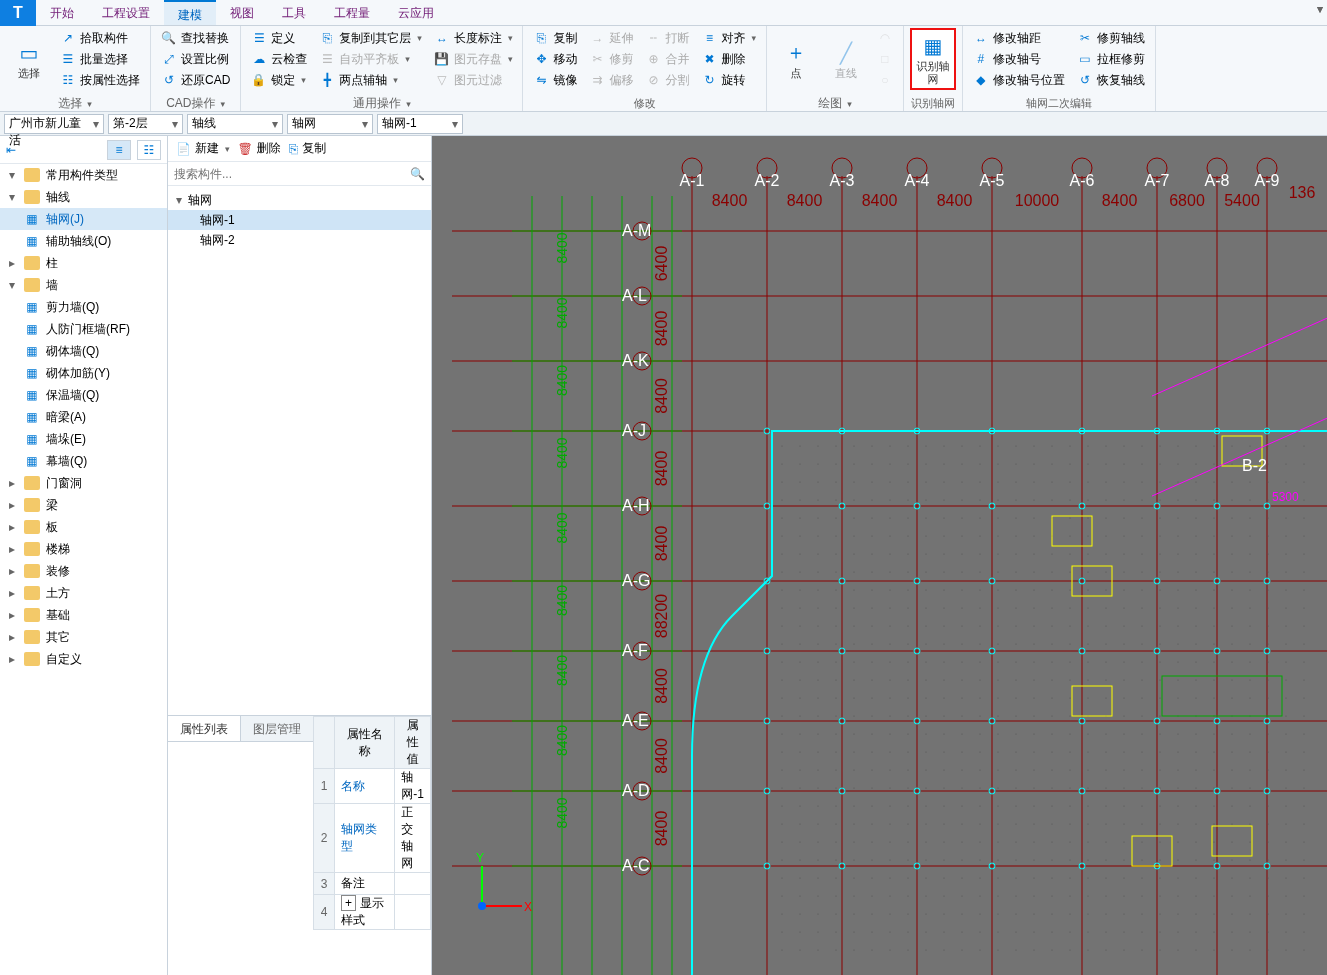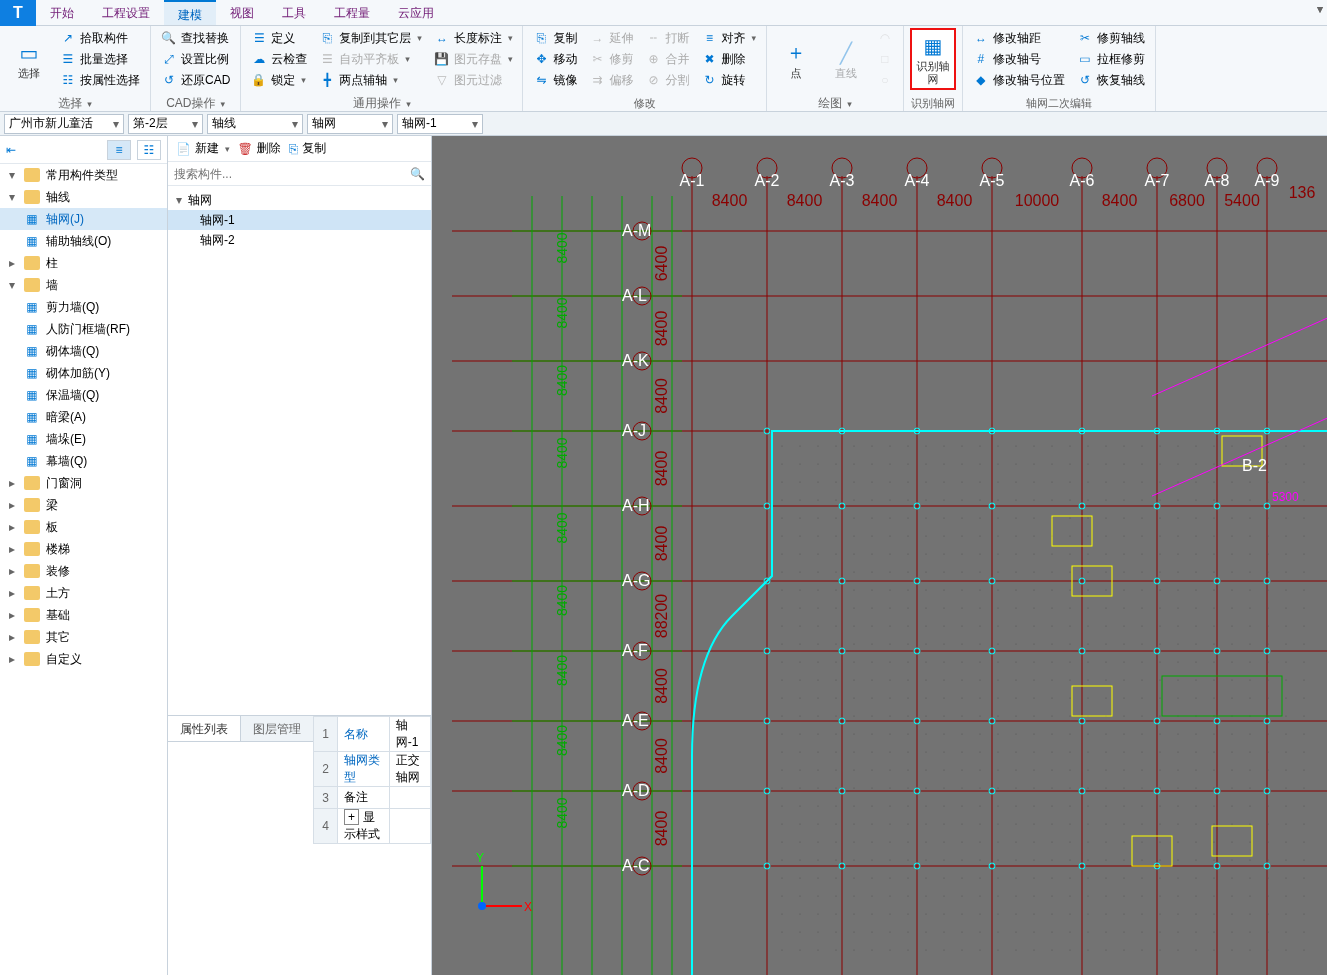--- a/index.html
+++ b/index.html
@@ -309,21 +309,21 @@
             <span class="ic">↺</span>
             <span>恢复轴线</span>
           </div>
       </div>
     </div>
     <div class="lbl">轴网二次编辑</div>
   </div>
 </div>
 
 <div class="selbar">
-  <div class="sel" style="width:120px">广州市新儿童活</div>
+  <div class="sel" style="width:100px">广州市新儿童活</div>
   <div class="sel" style="width:75px">第-2层</div>
   <div class="sel" style="width:96px">轴线</div>
   <div class="sel" style="width:86px">轴网</div>
   <div class="sel" style="width:86px">轴网-1</div>
 </div>
 
 <div class="main">
 
   <div class="leftcol">
     <div class="lhdr">
@@ -470,20 +470,25 @@
       <div class="cli c">轴网-2</div>
     </div>
     <div class="propsec">
       <div class="ptabs">
         <div class="pt active">属性列表</div>
         <div class="pt">图层管理</div>
       </div>
       <div class="ptable">
         <table>
           <tbody>
+              <tr>
+                <th class="rn"></th>
+                <th class="nm">属性名称</th>
+                <th>属性值</th>
+              </tr>
           <tr>
                 <td class="rn">1</td>
                 <td class="lk">名称</td>
                 <td>轴网-1</td>
               </tr>
           <tr>
                 <td class="rn">2</td>
                 <td class="lk">轴网类型</td>
                 <td>正交轴网</td>
               </tr>

